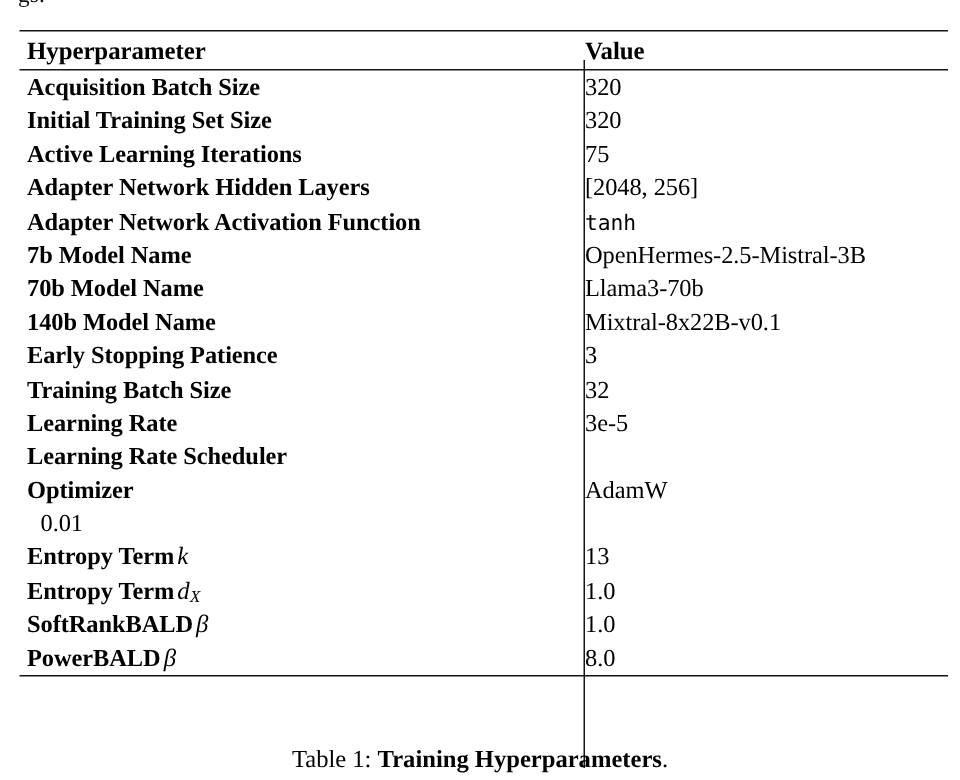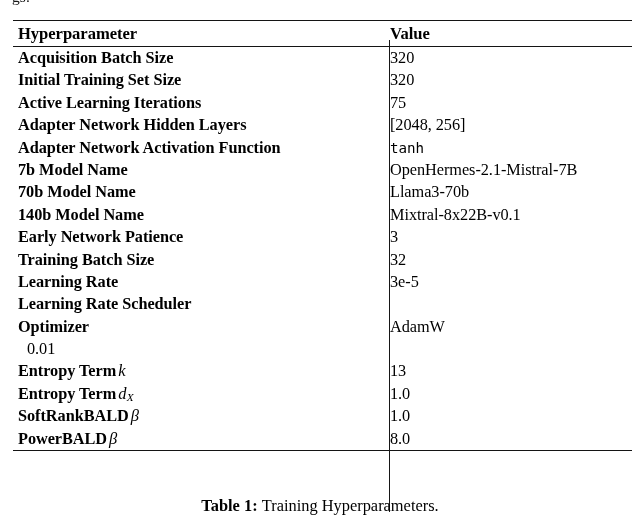--- a/index.html
+++ b/index.html
@@ -126,22 +126,22 @@
   .caption {
     position: absolute;
     left: 0;
     top: 495px;
     width: 640px;
     text-align: center;
     font-size: 16.4px;
     line-height: 21px;
     white-space: nowrap;
   }
-  .caption .cap-lead { font-weight: bold; margin-top: 12px; }
-  .caption .cap-bold { font-weight: normal; }
+  .caption .cap-lead { font-weight: normal; margin-top: 12px; }
+  .caption .cap-bold { font-weight: bold; }
   .caption .cap-dot  { font-weight: normal; }
 </style>
 </head>
 <body>
 
 <div id="page">
 
   <div class="page-bleed">gs.</div>
 
   <div class="table-wrap">
@@ -171,32 +171,32 @@
         <div class="row">
           <div class="cell-key"><span>Adapter Network Hidden Layers</span></div>
           <div class="cell-val"><span>[2048, 256]</span></div>
         </div>
         <div class="row">
           <div class="cell-key"><span>Adapter Network Activation Function</span></div>
           <div class="cell-val"><span class="tt">tanh</span></div>
         </div>
         <div class="row">
           <div class="cell-key"><span>7b Model Name</span></div>
-          <div class="cell-val"><span>OpenHermes-2.1-Mistral-7B</span></div>
+          <div class="cell-val"><span>OpenHermes-2.5-Mistral-3B</span></div>
         </div>
         <div class="row">
           <div class="cell-key"><span>70b Model Name</span></div>
           <div class="cell-val"><span>Llama3-70b</span></div>
         </div>
         <div class="row">
           <div class="cell-key"><span>140b Model Name</span></div>
           <div class="cell-val"><span>Mixtral-8x22B-v0.1</span></div>
         </div>
         <div class="row">
-          <div class="cell-key"><span>Early Network Patience</span></div>
+          <div class="cell-key"><span>Early Stopping Patience</span></div>
           <div class="cell-val"><span>3</span></div>
         </div>
         <div class="row">
           <div class="cell-key"><span>Training Batch Size</span></div>
           <div class="cell-val"><span>32</span></div>
         </div>
         <div class="row">
           <div class="cell-key"><span>Learning Rate</span></div>
           <div class="cell-val"><span>3e-5</span></div>
         </div>

